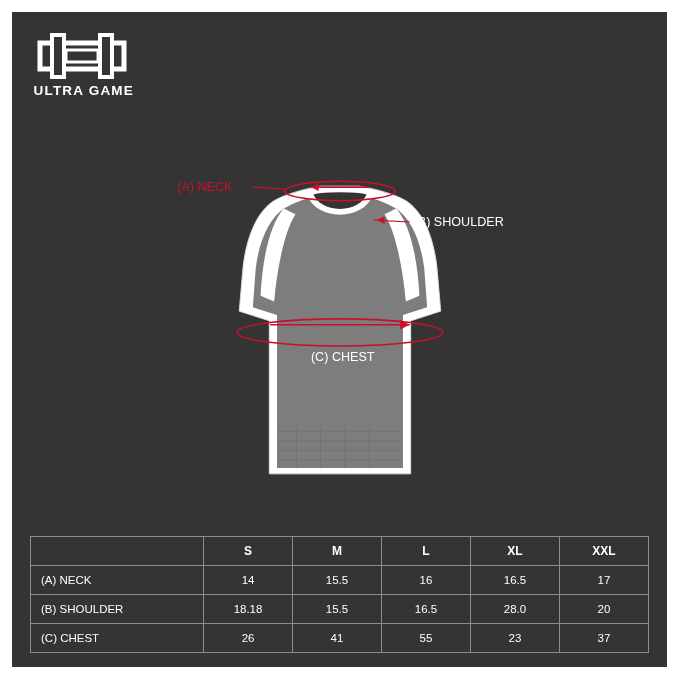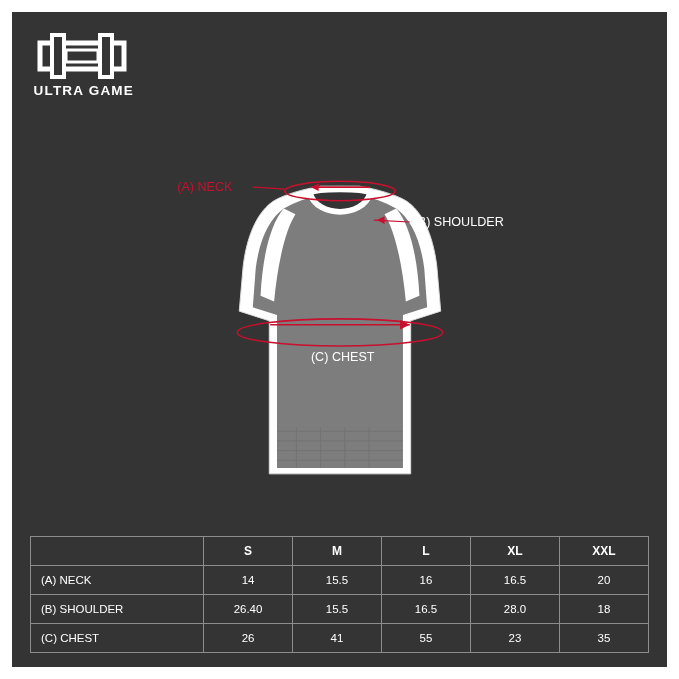--- a/index.html
+++ b/index.html
@@ -284,35 +284,35 @@
           <th class="sizecol">XXL</th>
         </tr>
       </thead>
       <tbody>
         <tr>
           <td class="rowlabel">(A) NECK</td>
           <td>14</td>
           <td>15.5</td>
           <td>16</td>
           <td>16.5</td>
-          <td>20</td>
+          <td>17</td>
         </tr>
         <tr>
           <td class="rowlabel">(B) SHOULDER</td>
-          <td>26.40</td>
+          <td>18.18</td>
           <td>15.5</td>
           <td>16.5</td>
           <td>28.0</td>
-          <td>18</td>
+          <td>20</td>
         </tr>
         <tr>
           <td class="rowlabel">(C) CHEST</td>
           <td>26</td>
           <td>41</td>
           <td>55</td>
           <td>23</td>
-          <td>35</td>
+          <td>37</td>
         </tr>
       </tbody>
     </table>
 
   </div>
 </div>
 
 </body></html>

